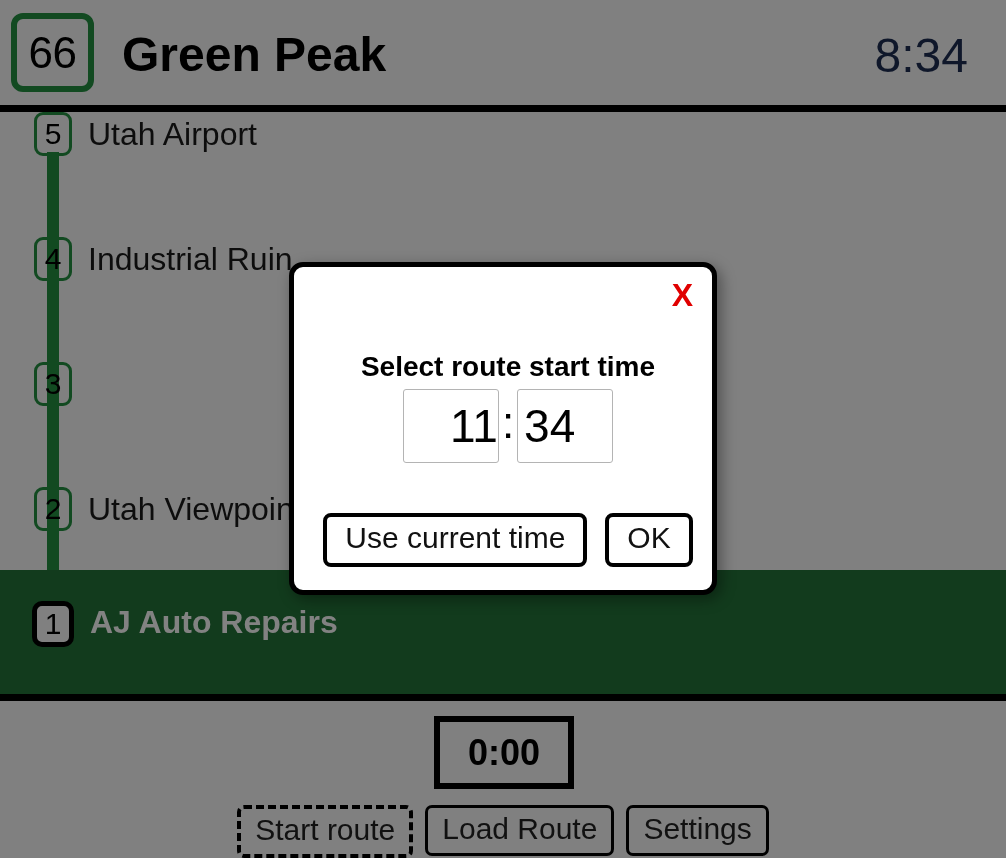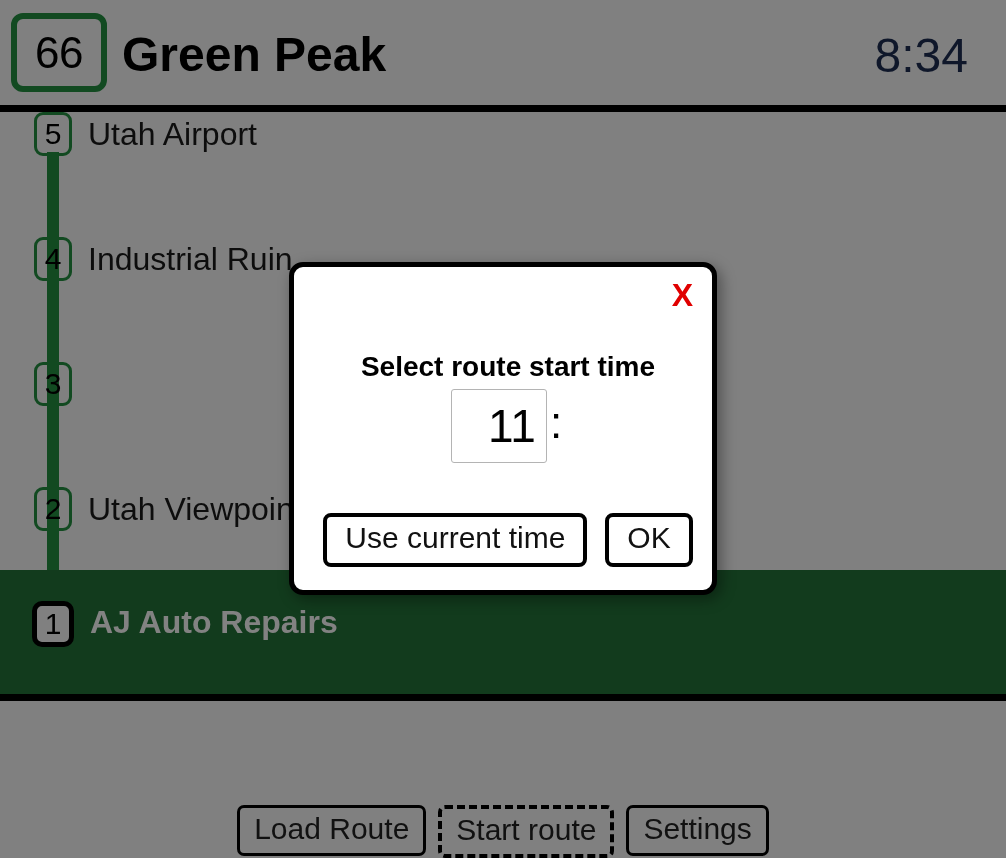--- a/index.html
+++ b/index.html
@@ -29,21 +29,21 @@
     position: absolute;
     left: 0; top: 0;
     width: 1006px;
     height: 105px;
     background: #808080;
   }
   #route-badge {
     position: absolute;
     left: 11px;
     top: 13px;
-    width: 96px;
+    width: 83px;
     height: 79px;
     border: 6px solid #124a21;
     border-radius: 12px;
     box-sizing: border-box;
     display: flex;
     align-items: center;
     justify-content: center;
   }
   #route-badge-number {
     font-size: 44px;
@@ -259,21 +259,21 @@
     border: 1px solid #b4b4b4;
     border-radius: 3px;
     box-sizing: border-box;
     width: 96px;
     height: 74px;
     text-align: center;
     line-height: 70px;
     padding: 0;
     outline: none;
   }
-  #hours-input { text-align: right; padding-right: 10px; }
+  #hours-input { text-align: right; }
   #minutes-input { text-align: left; padding-left: 6px; }
   #time-colon {
     font-size: 44px;
     color: #000;
     line-height: 1;
     padding: 0 3px 6px 3px;
   }
   #dialog-buttons {
     position: absolute;
     left: 0;
@@ -349,34 +349,38 @@
       <div class="stop-badge" style="top:31px;">
         <span>1</span>
       </div>
       <div class="stop-label" style="top:30px;">AJ Auto Repairs</div>
     </div>
 
   </div>
   <div class="hrule" id="footer-rule"></div>
 
   <div id="footer">
+    <div id="timer-box">
+      <span id="timer-value">0:00</span>
+    </div>
     <div id="footer-buttons">
+      <button class="footer-btn focused">Start route</button>
       <button class="footer-btn">Load Route</button>
-      <button class="footer-btn focused">Start route</button>
       <button class="footer-btn">Settings</button>
     </div>
   </div>
 
   <div id="dialog-shadow"></div>
   <div id="dialog">
     <div id="dialog-close">X</div>
     <div id="dialog-title">Select route start time</div>
     <div id="time-fields">
       <input id="hours-input" class="time-input" type="text" value="11" style="">
       <span id="time-colon">:</span>
+      <input id="minutes-input" class="time-input" type="text" value="34" style="">
     </div>
     <div id="dialog-buttons">
       <button class="dialog-btn">Use current time</button>
       <button class="dialog-btn">OK</button>
     </div>
   </div>
 
 </div>
 
 </body></html>

